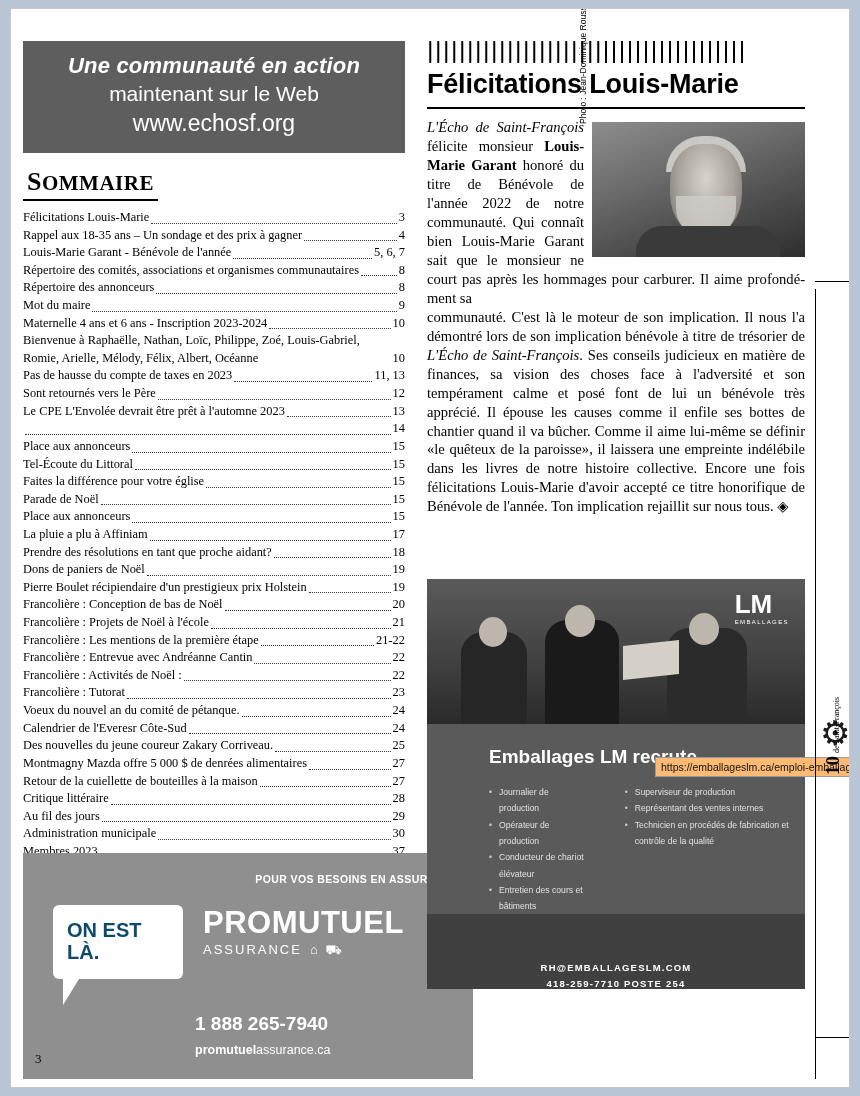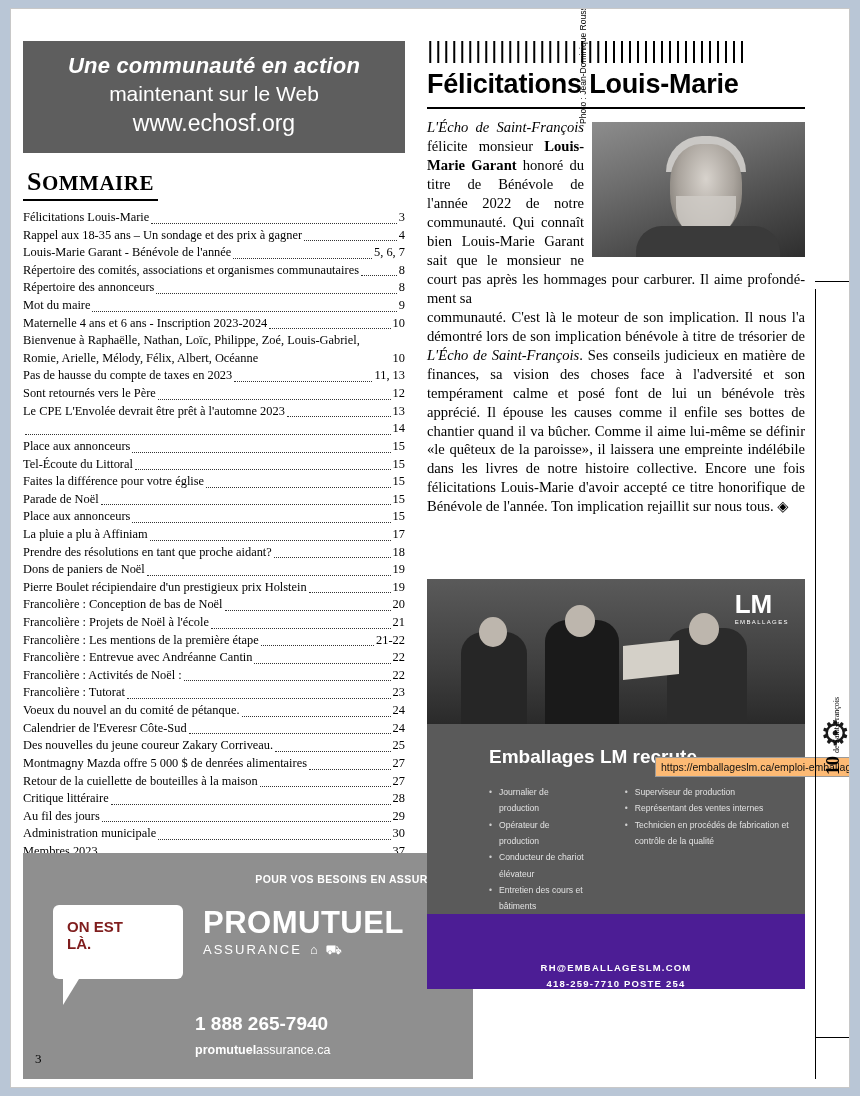--- a/index.html
+++ b/index.html
@@ -62,21 +62,21 @@
   .pm-bubble{
     position:absolute;left:30px;top:52px;width:130px;height:74px;
     background:#fff;border-radius:6px;
   }
   .pm-bubble:after{
     content:"";position:absolute;left:10px;bottom:-26px;width:0;height:0;
     border-left:16px solid #fff;border-bottom:26px solid transparent;
   }
   .pm-bubble .bt{
     font-family:"Liberation Sans", sans-serif;
-    font-size:15px;font-weight:bold;color:#7f1d1d;
+    font-size:20px;font-weight:bold;color:#0c4a6e;
     padding:14px 0 0 14px;line-height:1.12;
   }
   .pm-logo{
     position:absolute;left:180px;top:52px;color:#fff;
     font-family:"Liberation Sans", sans-serif;
   }
   .pm-logo .n{font-size:31px;font-weight:bold;letter-spacing:.5px;}
   .pm-logo .s{font-size:13px;letter-spacing:2px;margin-top:1px;}
   .pm-icons{display:inline-block;margin-left:8px;font-size:13px;}
   .pm-phone{
@@ -177,21 +177,21 @@
     padding:22px 0 0 62px;
   }
   .lm-cols{display:flex;padding:16px 0 0 62px;gap:38px;}
   .lm-cols ul{list-style:none;margin:0;padding:0;}
   .lm-cols li{
     font-family:"Liberation Sans", sans-serif;font-size:8.6px;color:#e2e2e2;
     line-height:1.9;position:relative;padding-left:10px;
   }
   .lm-cols li:before{content:"•";position:absolute;left:0;color:#cfcfcf;}
   .lm-black{
-    position:absolute;left:0;top:335px;width:378px;height:143px;background:#4c1d95;color:#fff;
+    position:absolute;left:0;top:335px;width:378px;height:143px;background:#404040;color:#fff;
     text-align:center;font-family:"Liberation Sans", sans-serif;
   }
   .lm-mail{font-size:9.5px;font-weight:bold;letter-spacing:1.2px;padding-top:48px;}
   .lm-tel{font-size:9.5px;font-weight:bold;letter-spacing:1.2px;margin-top:5px;}
   .lm-addr{font-size:10px;font-style:italic;letter-spacing:.6px;margin-top:26px;color:#d8d8d8;}
 
   .url-tip{
     position:absolute;left:632px;top:738px;
     background:#fdba74;border:1px solid #9a9a9a;
     font-family:"Liberation Sans", sans-serif;font-size:10.5px;color:#111;

